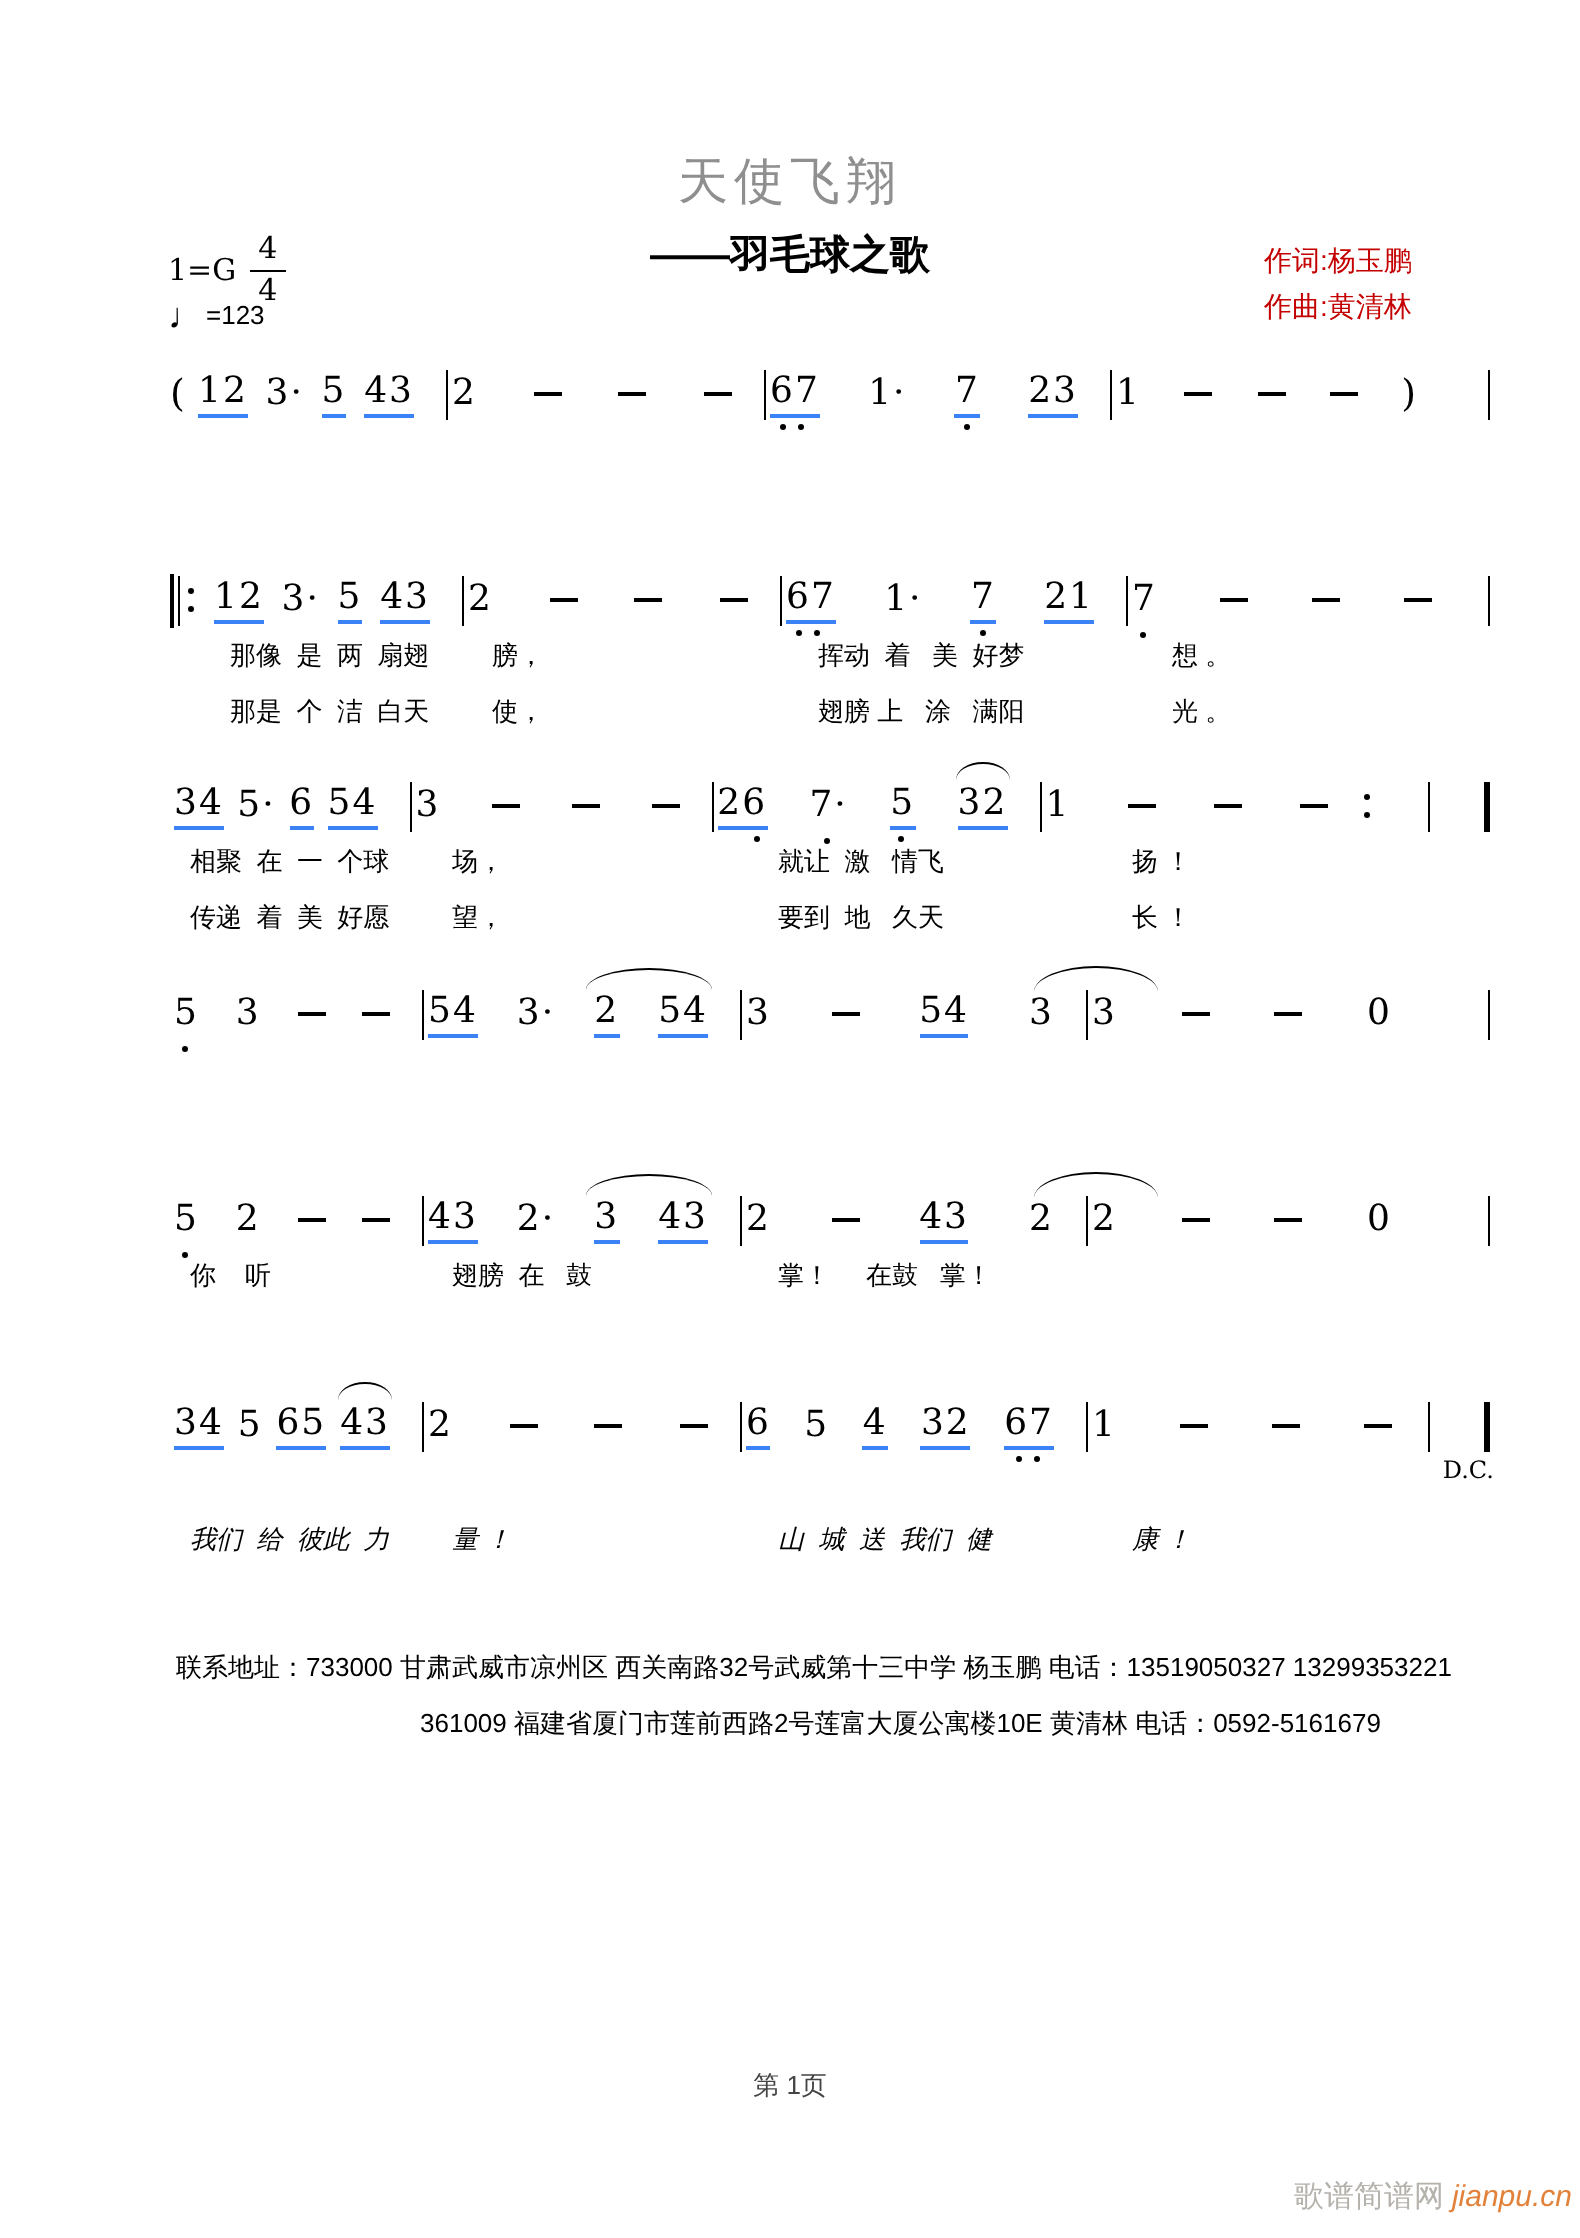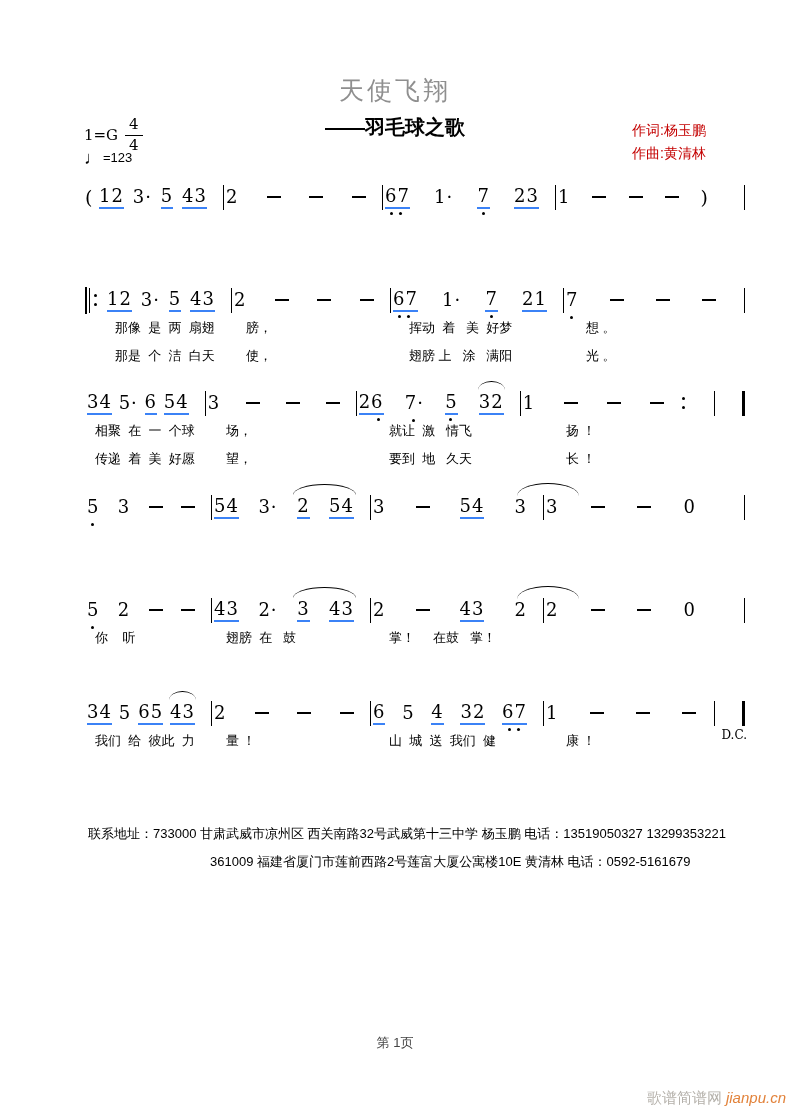--- a/index.html
+++ b/index.html
@@ -329,21 +329,21 @@
           <span class="dash"></span>
           <span class="dash"></span>
           <span class="dash"></span>
         </div>
         <span class="barwrap suffix">
           <i class="bline"></i>
           <i class="bthick"></i>
           <span class="dc">D.C.</span>
         </span>
       </div>
-      <div class="lyr" style="top: 732px;"><span class="cell" style="width: 0px; padding-left: 0px;"></span><span class="cell" style="width: 131px;">我们  给  彼此  力</span><span class="cell" style="width: 163px;">量 ！</span><span class="cell" style="width: 177px;">山  城  送  我们  健</span><span class="cell" style="width: 173px;">康 ！</span></div>
+      <div class="lyr" style="top: 761px; font-style: italic;"><span class="cell" style="width: 0px; padding-left: 0px;"></span><span class="cell" style="width: 131px;">我们  给  彼此  力</span><span class="cell" style="width: 163px;">量 ！</span><span class="cell" style="width: 177px;">山  城  送  我们  健</span><span class="cell" style="width: 173px;">康 ！</span></div>
     </div>
 
   <div class="contact">
     <div>联系地址：733000 甘肃武威市凉州区 西关南路32号武威第十三中学 杨玉鹏    电话：13519050327 13299353221</div>
     <div class="c2">361009 福建省厦门市莲前西路2号莲富大厦公寓楼10E    黄清林    电话：0592-5161679</div>
   </div>
 
   <div class="pagenum">第 1页</div>
 
   <div class="watermark">

